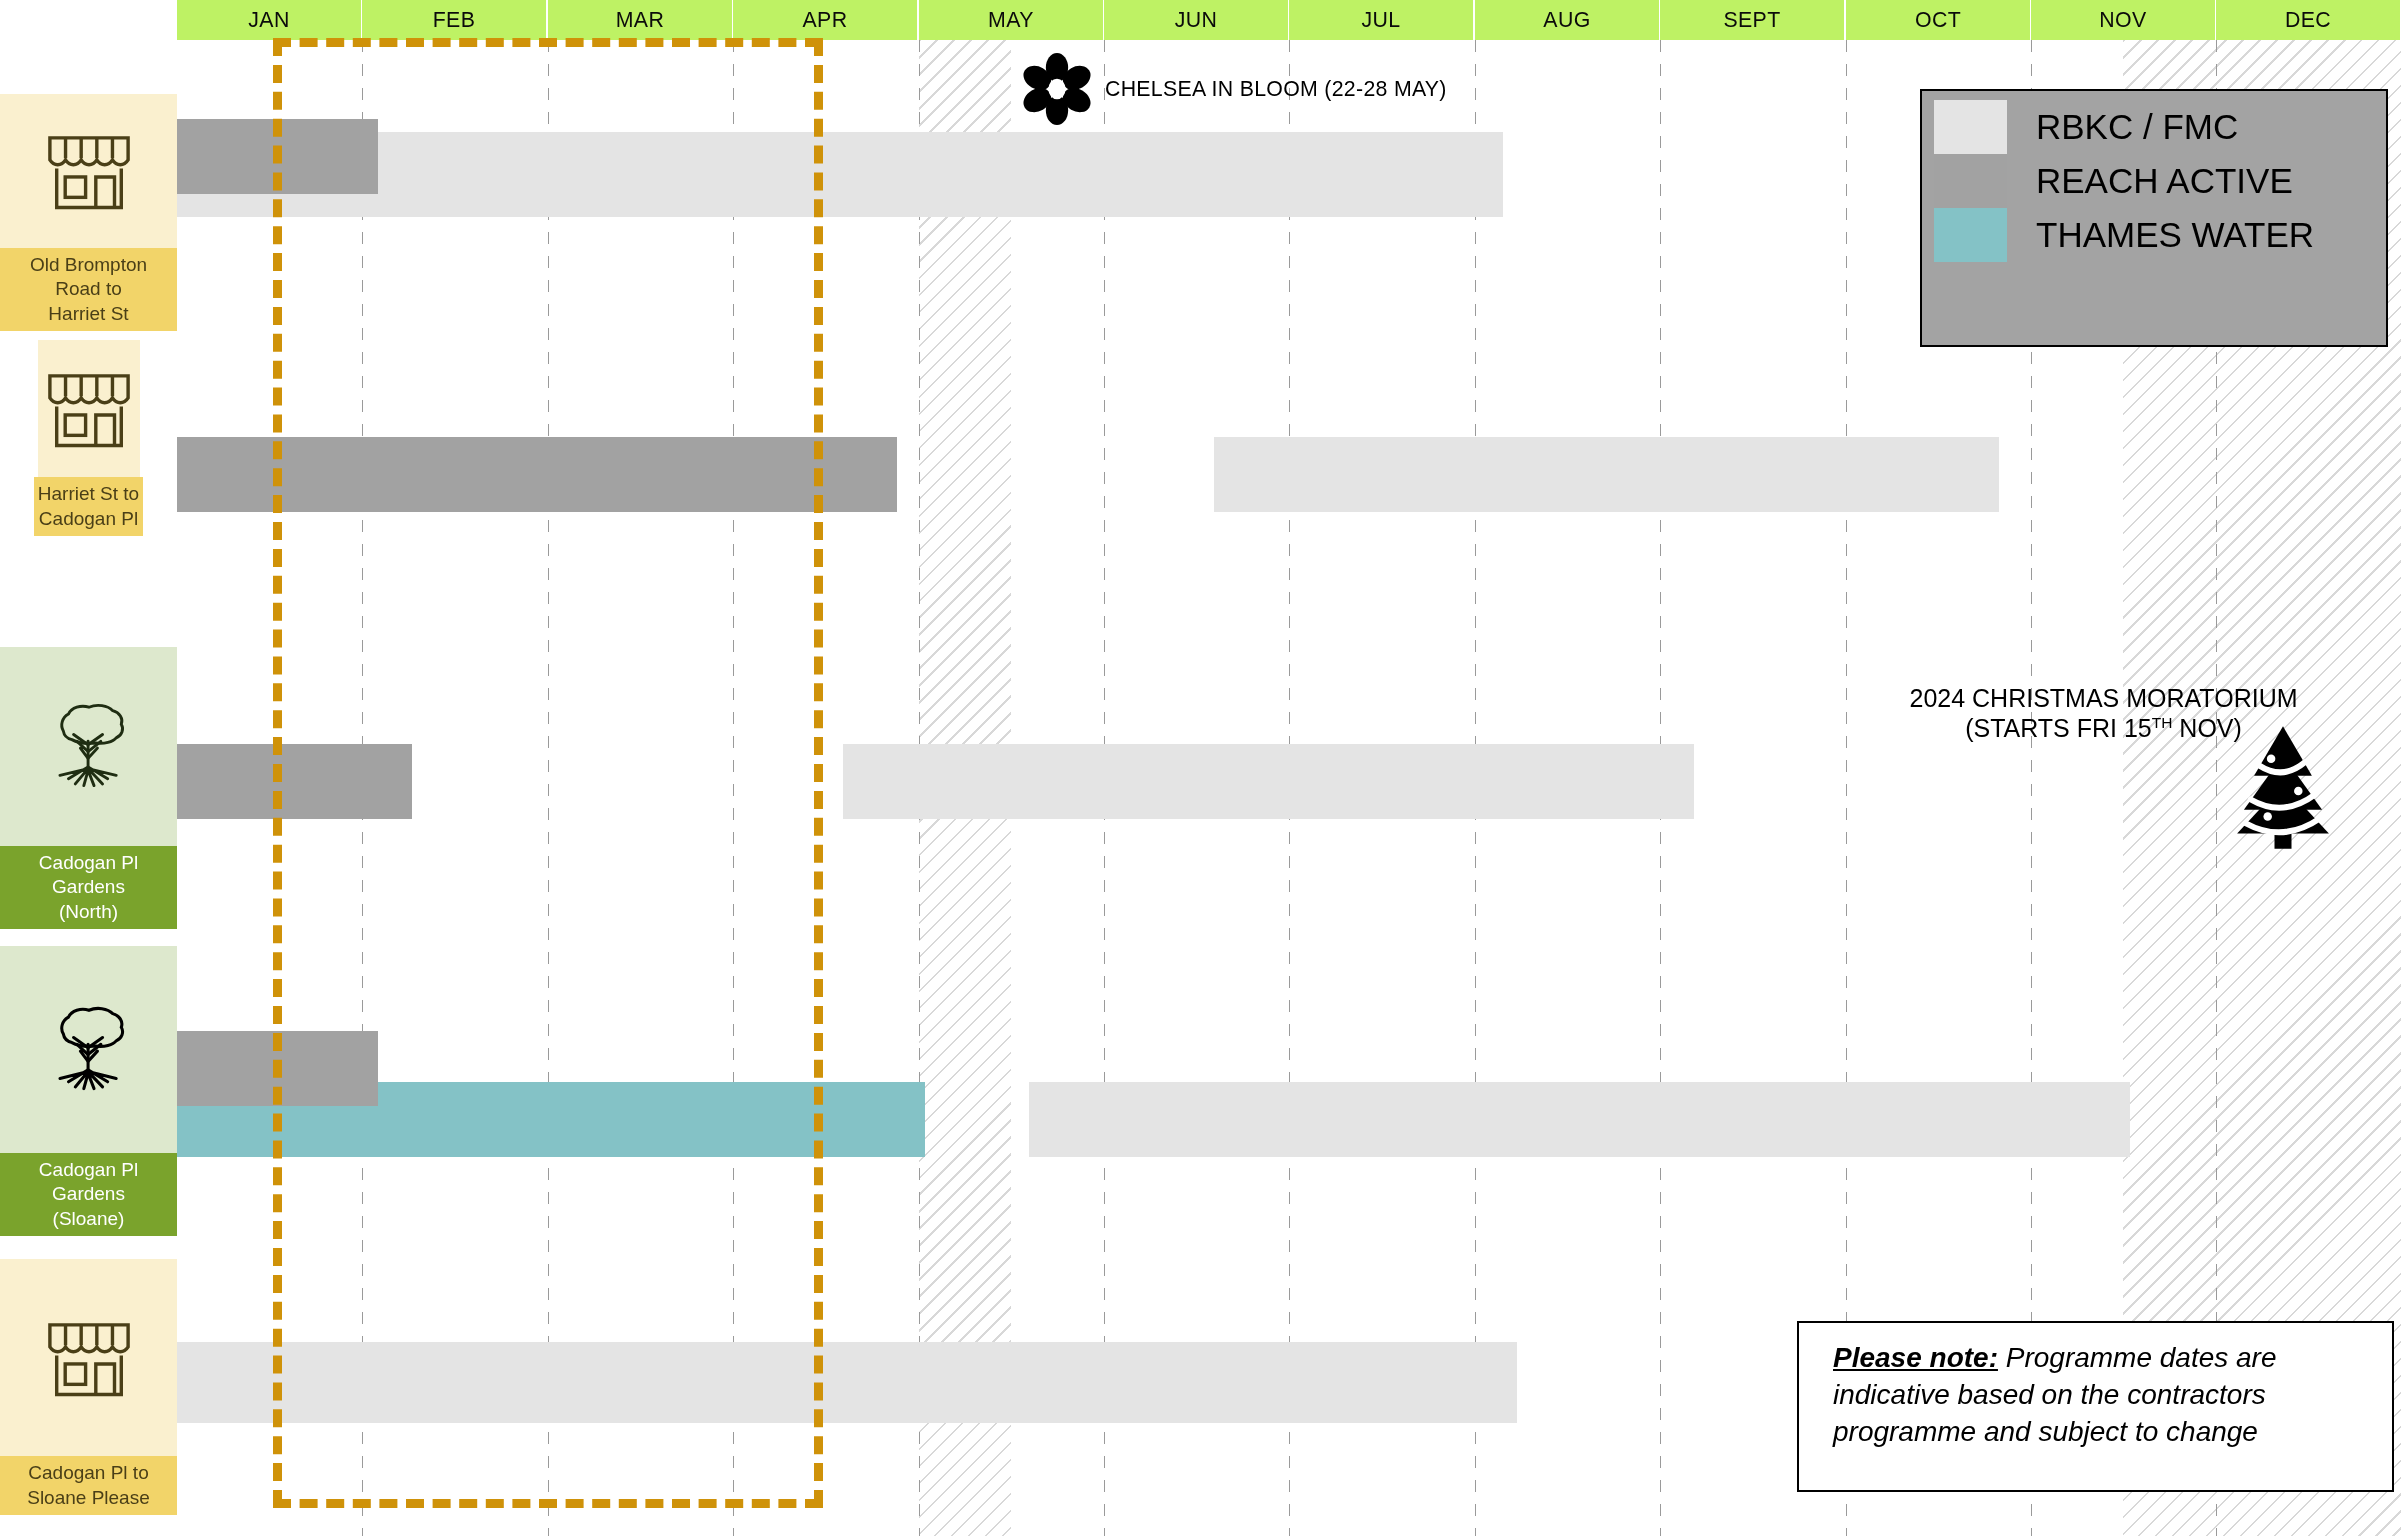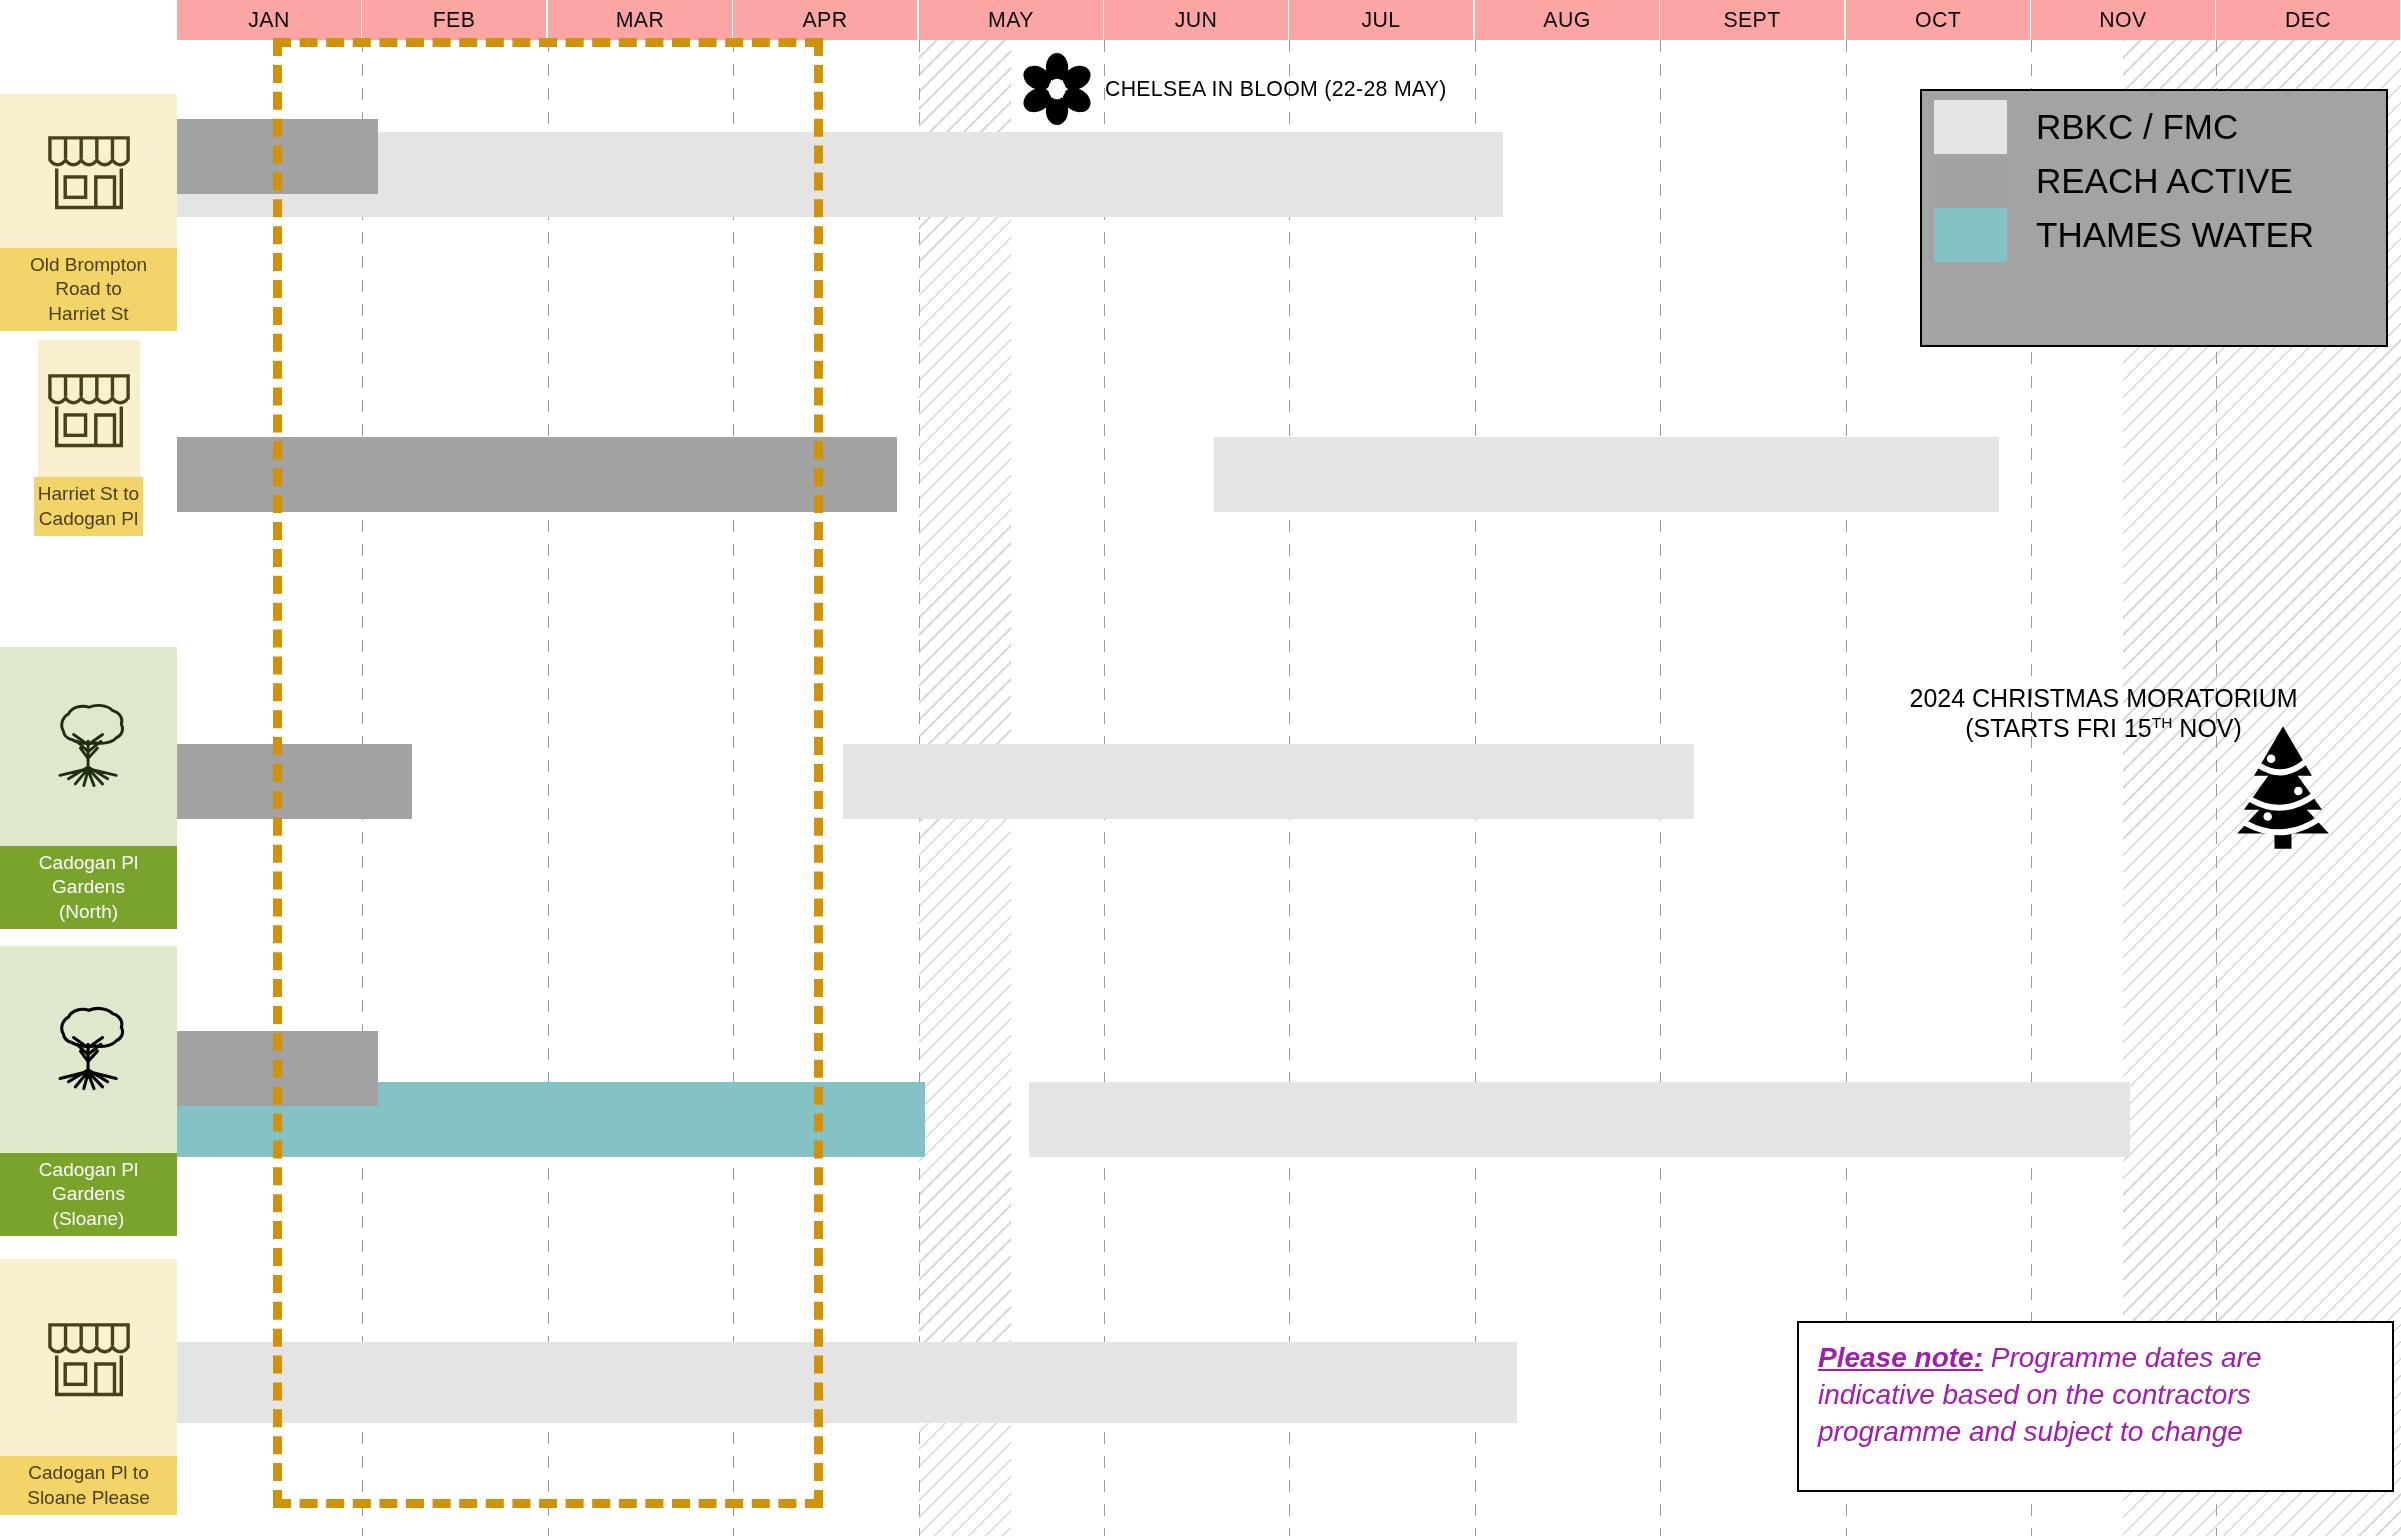--- a/index.html
+++ b/index.html
@@ -20,21 +20,21 @@
     text-align:center;line-height:1.28;padding:5.1px 3.4px;box-sizing:border-box;
   }
   .rowlabel.shop .iconbox{background:#faf0cf;}
   .rowlabel.shop .captionbox{background:#f2d469;color:#4a3f17;font-size:19px;}
   .rowlabel.tree .iconbox{background:#dde8cd;}
   .rowlabel.tree .captionbox{background:#7aa32c;color:#ffffff;font-size:19px;}
 
   
   #grid{position:absolute;left:177px;top:0;right:0;bottom:0;}
   .monthhead{
-    position:absolute;top:0;height:40px;background:#fca5a5;
+    position:absolute;top:0;height:40px;background:#bef264;
     display:flex;align-items:center;justify-content:center;
     font-size:21.3px;color:#0b0b0b;letter-spacing:0.4px;
     border-right:1.7px solid #ffffff;box-sizing:border-box;
   }
   .vline{position:absolute;top:40px;bottom:0;width:0.9px;
          background-image:linear-gradient(to bottom,#9a9a9a 0 12px,transparent 12px 24px);
          background-size:0.9px 24px;}
   .hatch{position:absolute;top:40px;bottom:0;
     background-image:repeating-linear-gradient(135deg,#d8d8d8 0 1.7px,rgba(255,255,255,0) 1.7px 12px);}
 
@@ -58,21 +58,21 @@
   .leglabel{margin-left:29px;font-size:35px;color:#000000;white-space:nowrap;}
 
   
   #bloom{position:absolute;display:flex;align-items:center;}
   #bloom .blabel{font-size:21.3px;color:#000;margin-left:12px;white-space:nowrap;letter-spacing:0.3px;}
   #xmas{position:absolute;text-align:center;margin-top:14px;}
   #xmas .xline{font-size:25px;color:#000;white-space:nowrap;line-height:1.18;}
   #xmas sup{font-size:.62em;vertical-align:super;}
   #tree{position:absolute;}
   #note{position:absolute;background:#fff;border:2.6px solid #000;box-sizing:border-box;
-        padding:17px 19px;font-size:28px;font-style:italic;line-height:1.32;color:#a21caf;}
+        padding:17px 34px;font-size:28px;font-style:italic;line-height:1.32;color:#000000;}
   #note .strong{font-weight:bold;text-decoration:underline;font-style:italic;}
 </style>
 </head>
 <body>
 
 <div id="root">
 
   <div class="rowlabel shop" style="top:94px;height:237px;">
     <div class="iconbox">
       <svg width="102" height="94" viewBox="0 0 120 110">

